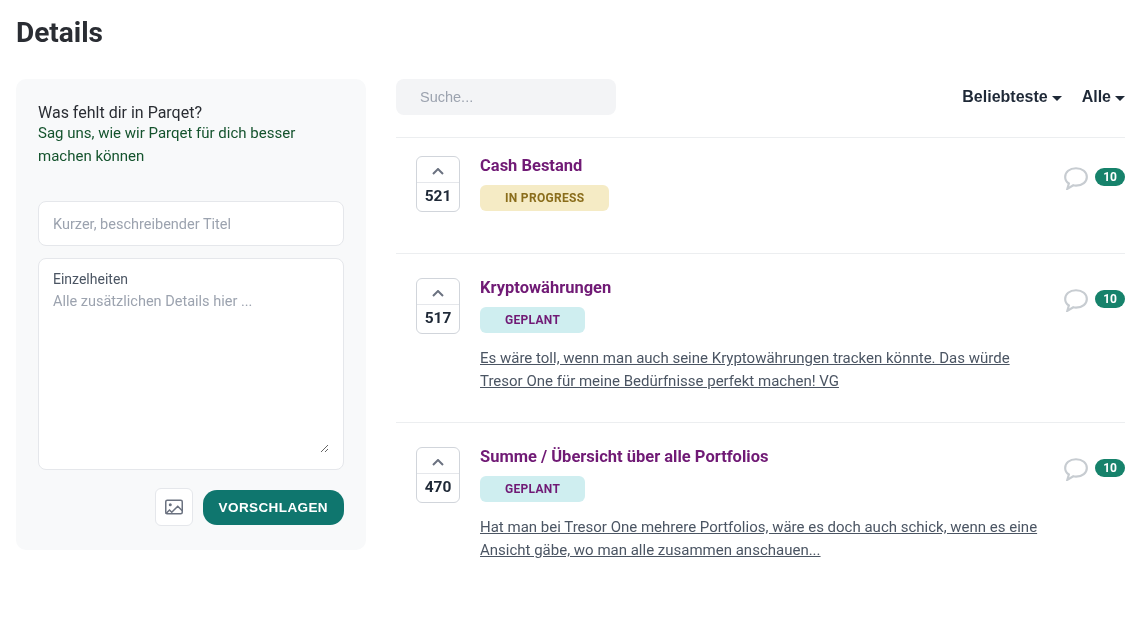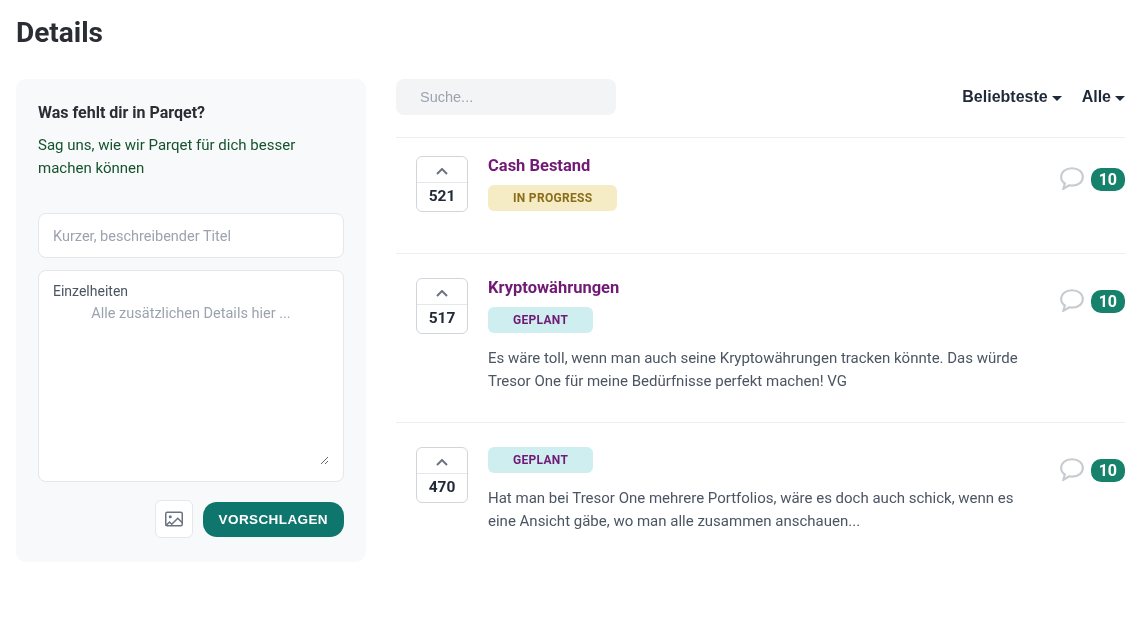--- a/index.html
+++ b/index.html
@@ -22,23 +22,23 @@
       align-items: flex-start;
     }
     .sidebar {
       width: 350px;
       background: #f8f9fa;
       border-radius: 10px;
       padding: 24px 22px;
     }
     .sidebar-title {
       font-size: 16px;
-      font-weight: 700;
+      font-weight: 400;
       color: #2a2d33;
-      margin-bottom: 12px;
+      margin-bottom: 0;
     }
     .sidebar-sub {
       font-size: 15px;
       color: #14532d;
       line-height: 1.5;
       margin-bottom: 34px;
     }
     .field {
       background: #fff;
       border: 1px solid #e5e7eb;
@@ -59,21 +59,20 @@
       color: #374151;
       font-family: inherit;
       resize: vertical;
       background: transparent;
     }
     .field input::placeholder, .field textarea::placeholder {
       color: #9ca3af;
     }
     .field textarea {
       min-height: 160px;
-      text-align: center;
     }
     .sidebar-actions {
       display: flex;
       justify-content: flex-end;
       gap: 10px;
       align-items: center;
       margin-top: 18px;
     }
     .img-btn {
       width: 38px;
@@ -150,21 +149,21 @@
     }
     .item {
       display: flex;
       gap: 20px;
       padding: 0 0 28px 20px;
       border-bottom: 1px solid #eceef0;
       margin-bottom: 24px;
     }
     .item:last-child { border-bottom: none; margin-bottom: 0; }
     .vote {
-      width: 52px;
+      width: 44px;
       border: 1px solid #d1d5db;
       border-radius: 6px;
       display: flex;
       flex-direction: column;
       align-items: center;
       cursor: pointer;
       overflow: hidden;
       align-self: flex-start;
       background: #fff;
     }
@@ -206,34 +205,35 @@
       color: #8a6d1b;
     }
     .status-planned {
       background: #cfeef0;
       color: #701a75;
     }
     .item-desc {
       font-size: 15px;
       color: #4b5563;
       line-height: 1.55;
+      text-decoration: underline;
     }
     .item-right {
       display: flex;
       align-items: flex-start;
       gap: 6px;
       padding-top: 10px;
     }
     .comment-icon {
       color: #c7ccd1;
     }
     .count-pill {
       background: #16826b;
       color: #fff;
-      font-size: 16px;
+      font-size: 12px;
       font-weight: 700;
       border-radius: 10px;
       padding: 2px 8px;
       margin-top: 2px;
     }
   </style>
 </head>
 <body>
 
 <h1>Details</h1>
@@ -318,21 +318,21 @@
             <span class="count-pill">10</span>
           </div>
         </div>
         <div class="item">
           <div class="vote">
             <div class="vote-up"><svg width="12" height="8" viewBox="0 0 12 8" fill="none" stroke="currentColor" stroke-width="2">
                 <path d="M1 6 L6 1 L11 6"></path>
               </svg></div>
             <div class="vote-count">470</div>
           </div>
-          <div class="item-body"><span class="status-pill status-planned">GEPLANT</span><div class="item-desc">Hat man bei Tresor One mehrere Portfolios, wäre es doch auch schick, wenn es eine Ansicht gäbe, wo man alle zusammen anschauen...</div></div>
+          <div class="item-body"><div class="item-title">Summe / Übersicht über alle Portfolios</div><span class="status-pill status-planned">GEPLANT</span><div class="item-desc">Hat man bei Tresor One mehrere Portfolios, wäre es doch auch schick, wenn es eine Ansicht gäbe, wo man alle zusammen anschauen...</div></div>
           <div class="item-right">
             <span class="comment-icon"><svg width="26" height="24" viewBox="0 0 24 22" fill="none" stroke="currentColor" stroke-width="2">
                 <path d="M12 2 C6 2 2 5.5 2 10 C2 12.5 3.3 14.7 5.4 16.1 L4 21 L9.5 17.7 C10.3 17.9 11.1 18 12 18 C18 18 22 14.5 22 10 C22 5.5 18 2 12 2 Z"></path>
               </svg></span>
             <span class="count-pill">10</span>
           </div>
         </div>
       </div>
   </div>
 </div>

